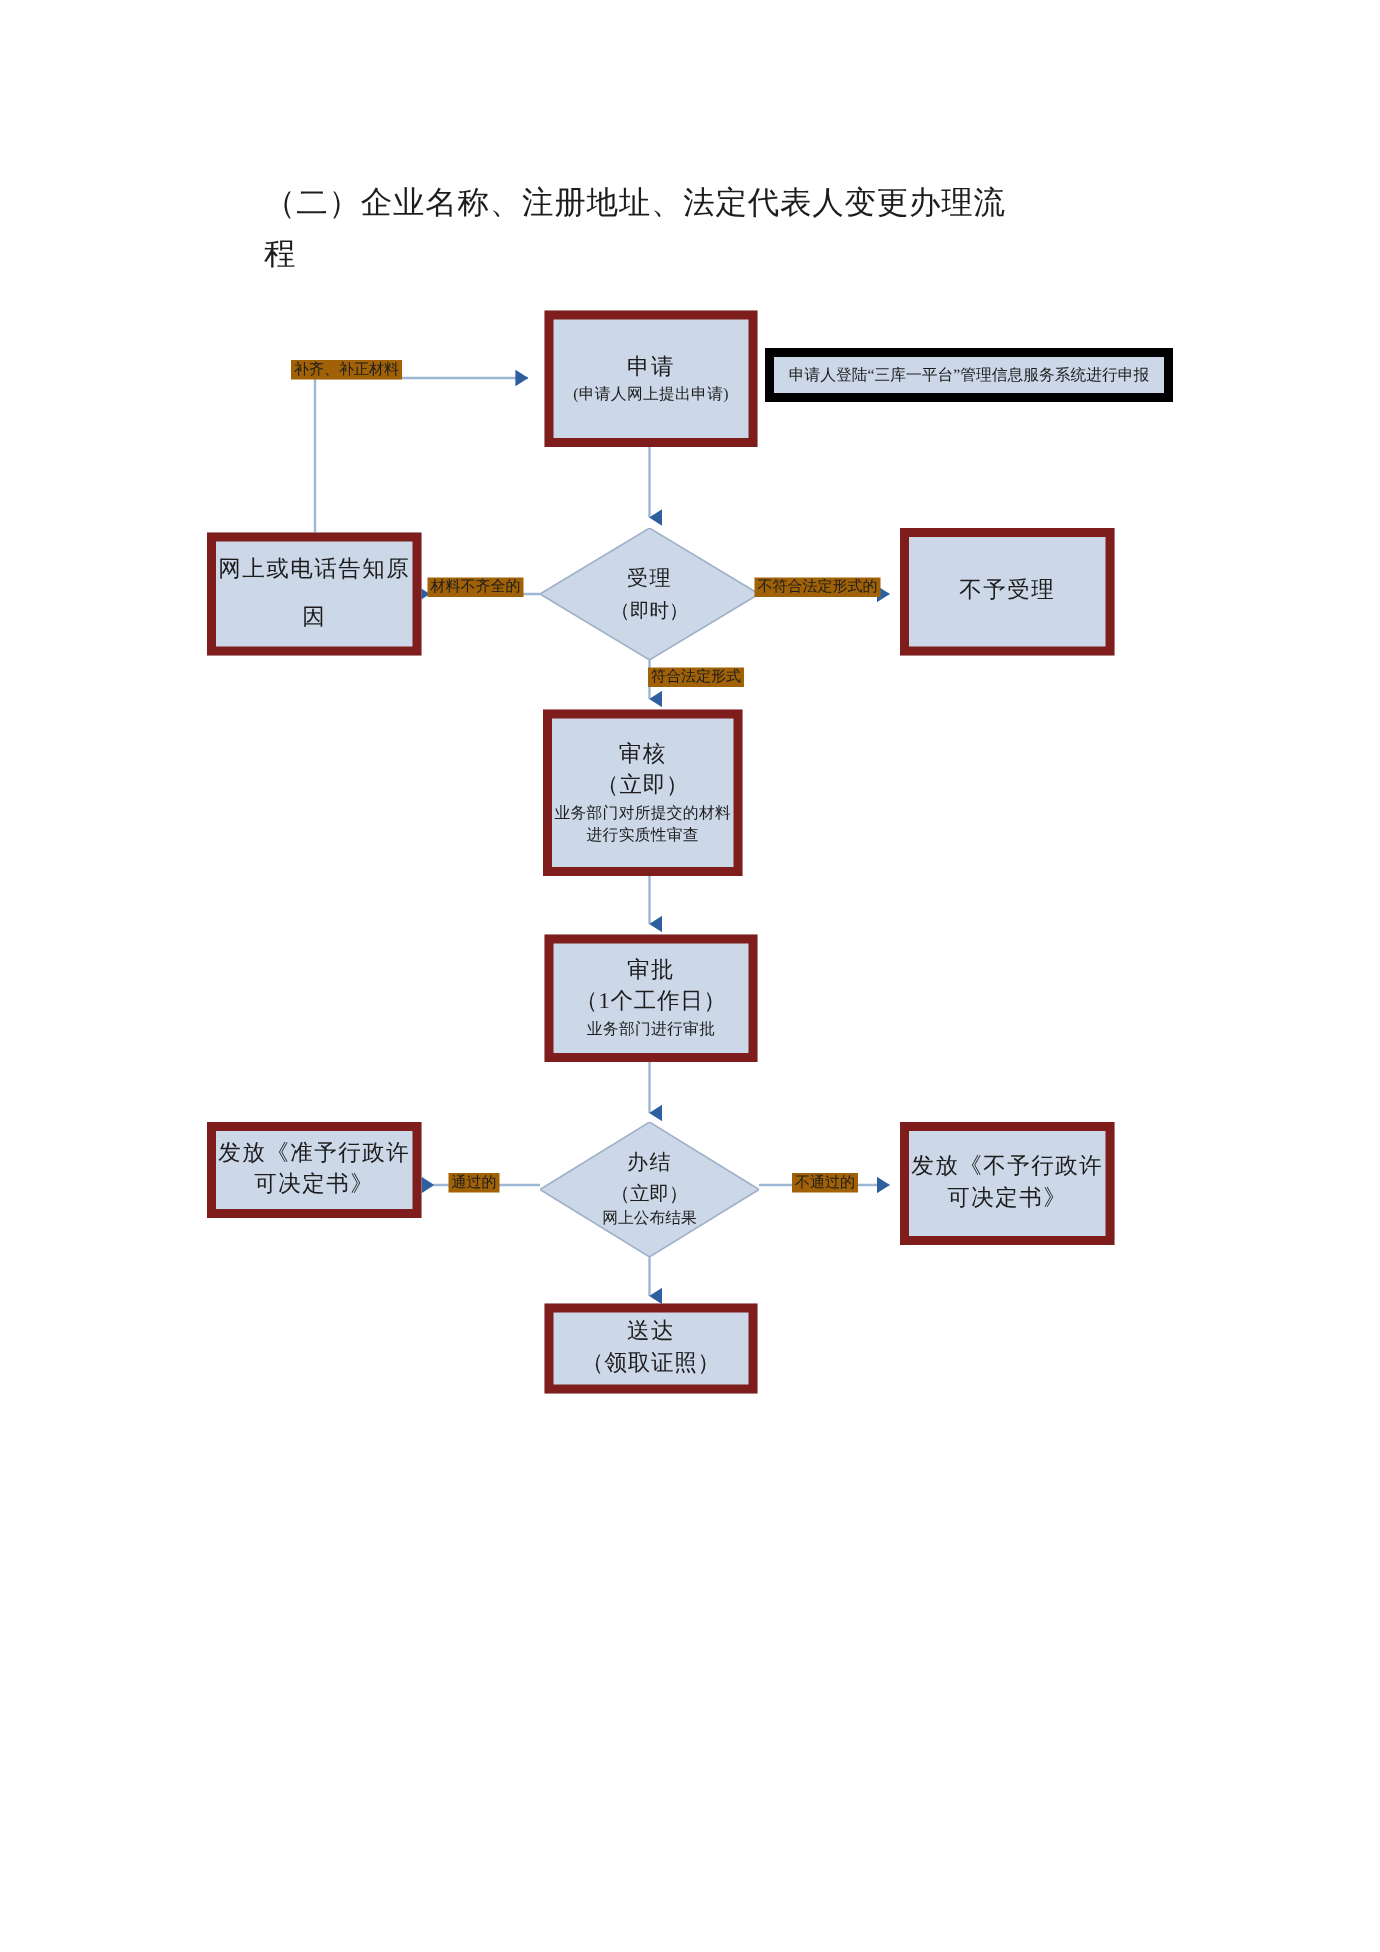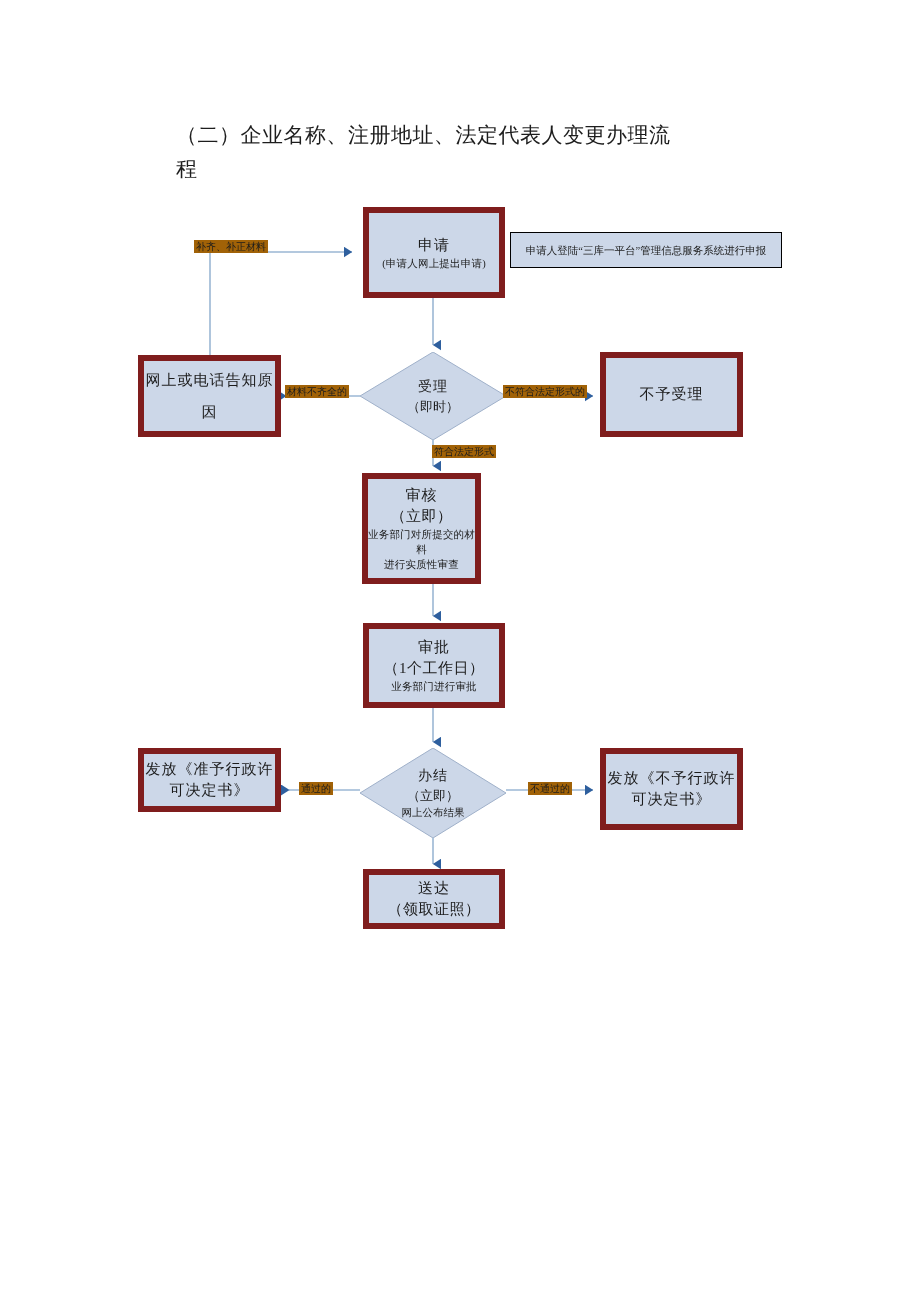--- a/index.html
+++ b/index.html
@@ -106,21 +106,21 @@
   }
   .diamond .l1 { font-size: 14px; line-height: 20px; letter-spacing: 1px; }
   .diamond .l2 { font-size: 13px; line-height: 19px; }
   .diamond .l3 { font-size: 10.5px; line-height: 15px; }
 
   
   .note-box {
     position: absolute;
     box-sizing: border-box;
     background: #ccd7e8;
-    border: 1px solid #000000;
+    border: 6px solid #000000;
     display: flex;
     align-items: center;
     justify-content: center;
     text-align: center;
     font-size: 10.5px;
     line-height: 15px;
     padding: 2px 6px;
     color: #1c1c1c;
   }
 
@@ -203,21 +203,21 @@
       <div class="dtext">
         <div class="l1">受理</div>
         <div class="l2">（即时）</div>
       </div>
     </div>
 
     <div class="node" style="left:600px; top:352px; width:143px; height:85px;">
       <div class="l1">不予受理</div>
     </div>
 
-    <div class="node" style="left:362px; top:473px; width:119px; height:111px;">
+    <div class="node" style="left:362px; top:473px; width:133px; height:111px;">
       <div class="l1">审核</div>
       <div class="l2">（立即）</div>
       <div class="l3">业务部门对所提交的材料</div>
       <div class="l3">进行实质性审查</div>
     </div>
 
     <div class="node" style="left:363px; top:623px; width:142px; height:85px;">
       <div class="l1">审批</div>
       <div class="l2">（1个工作日）</div>
       <div class="l3">业务部门进行审批</div>

